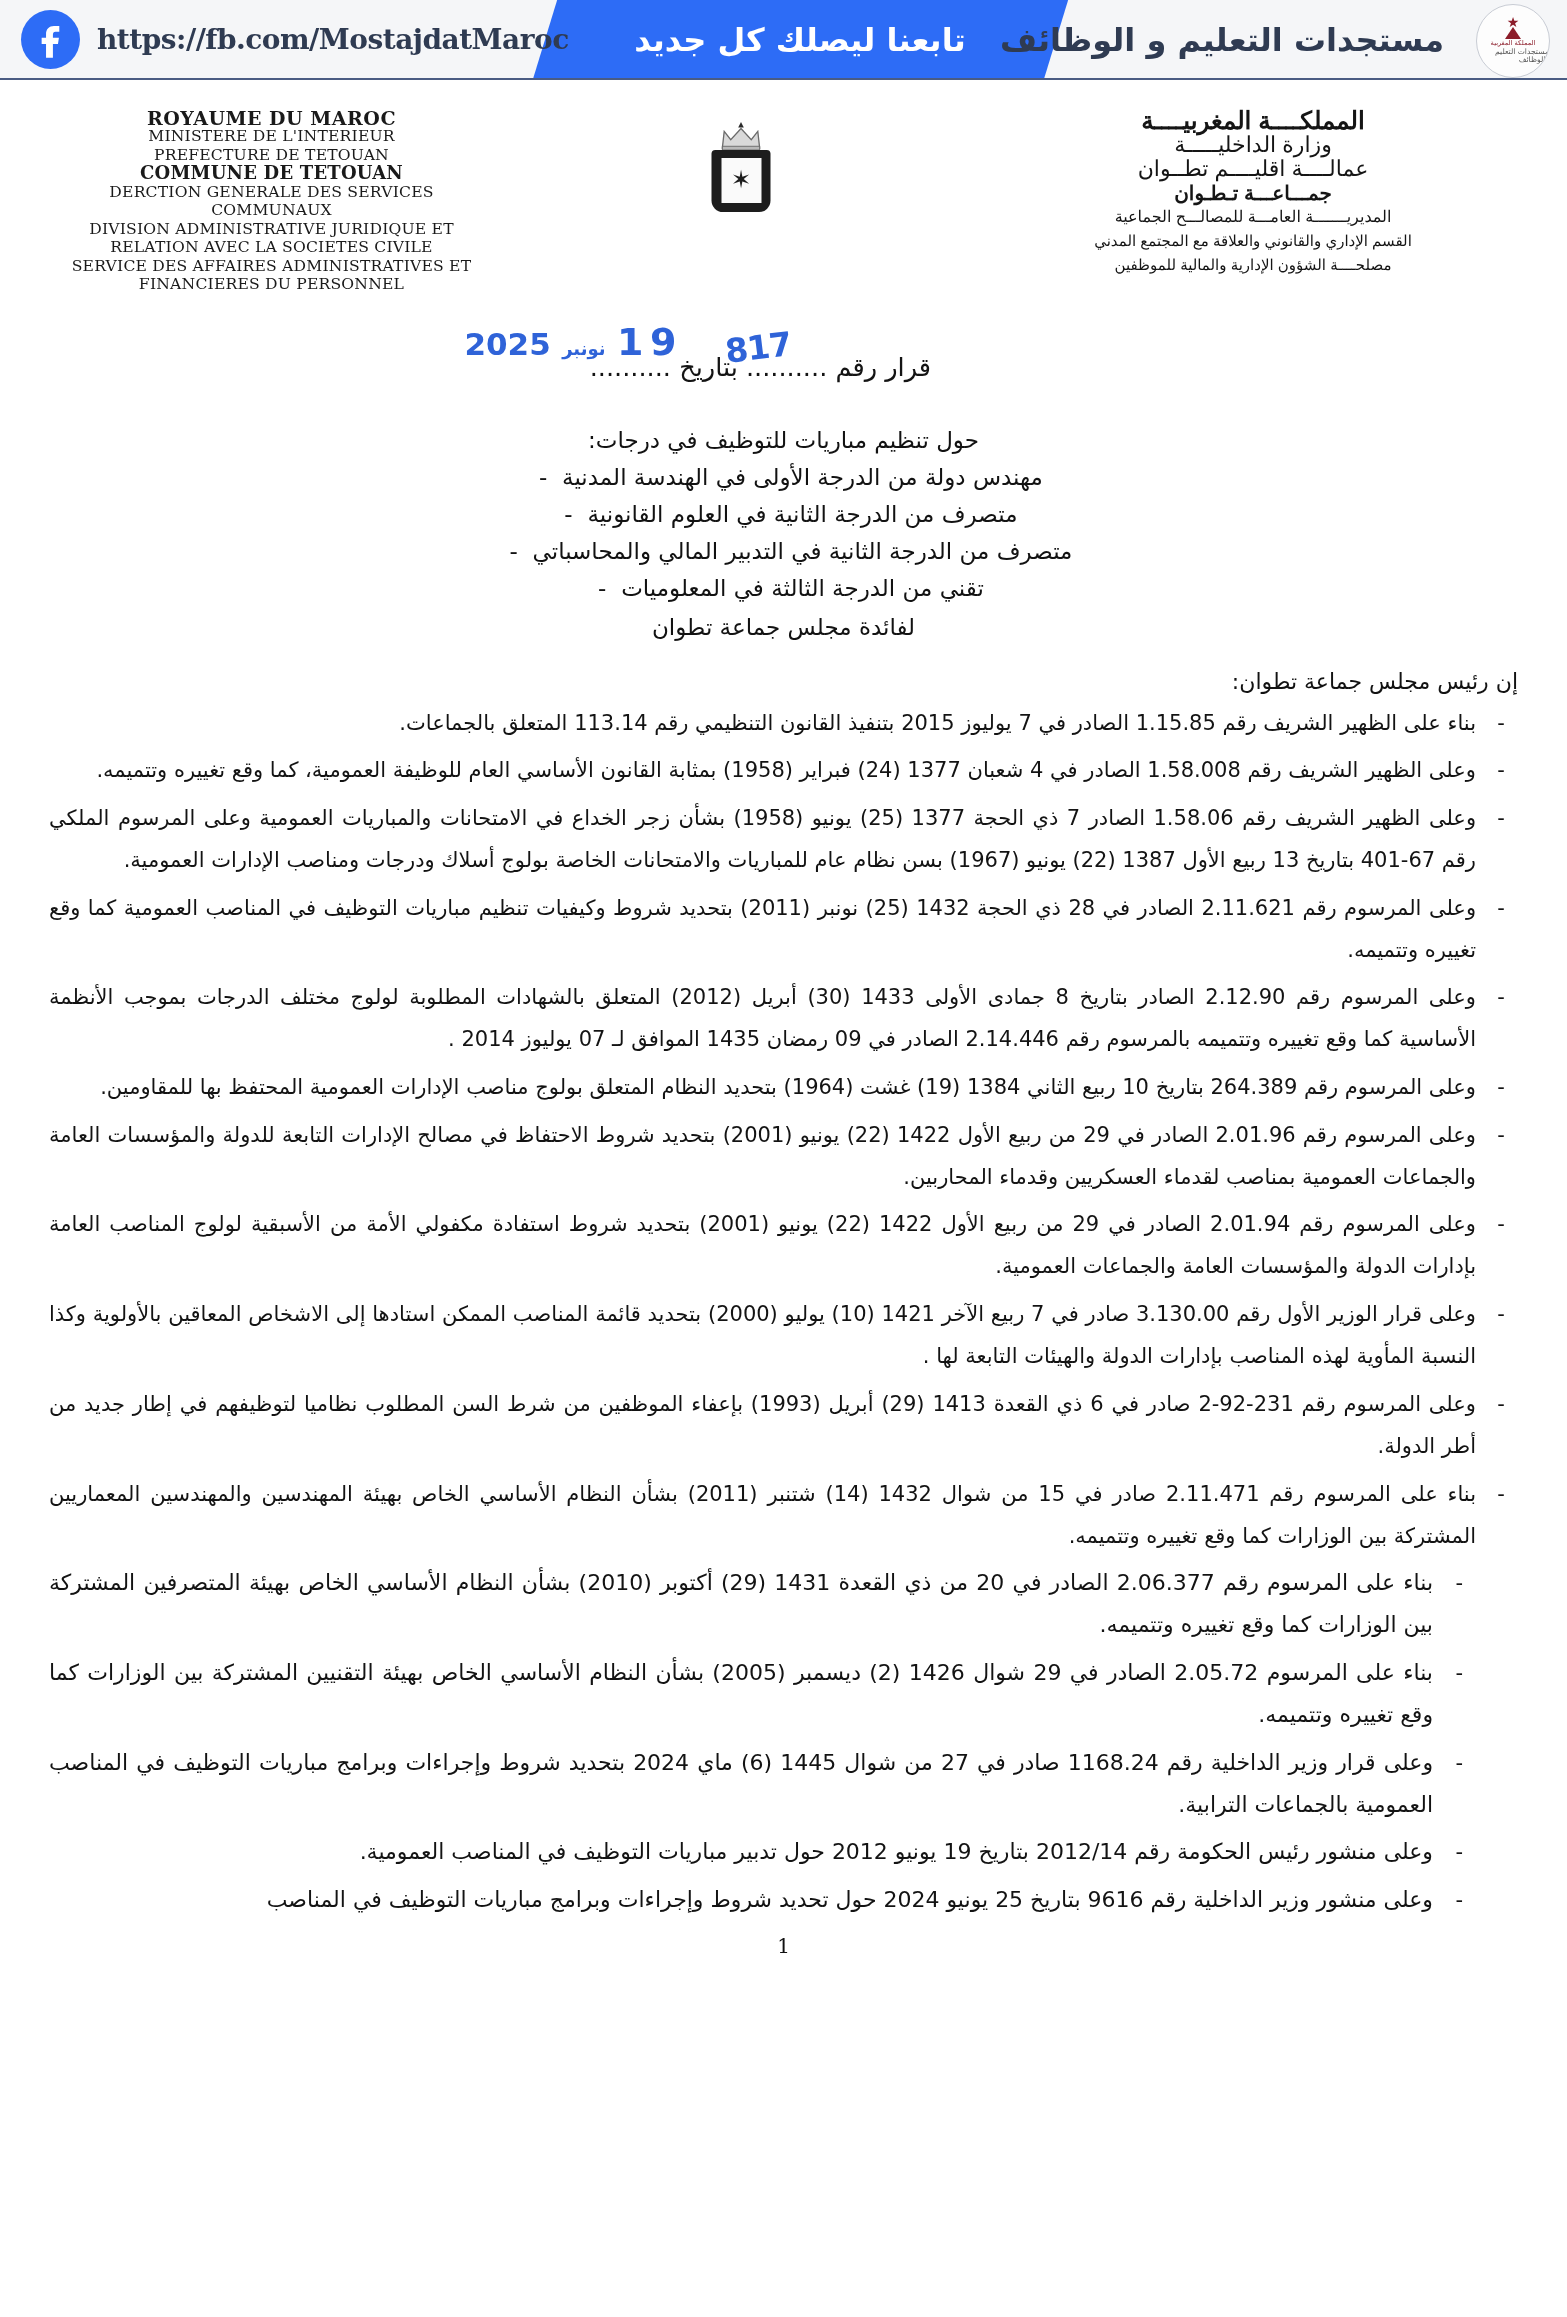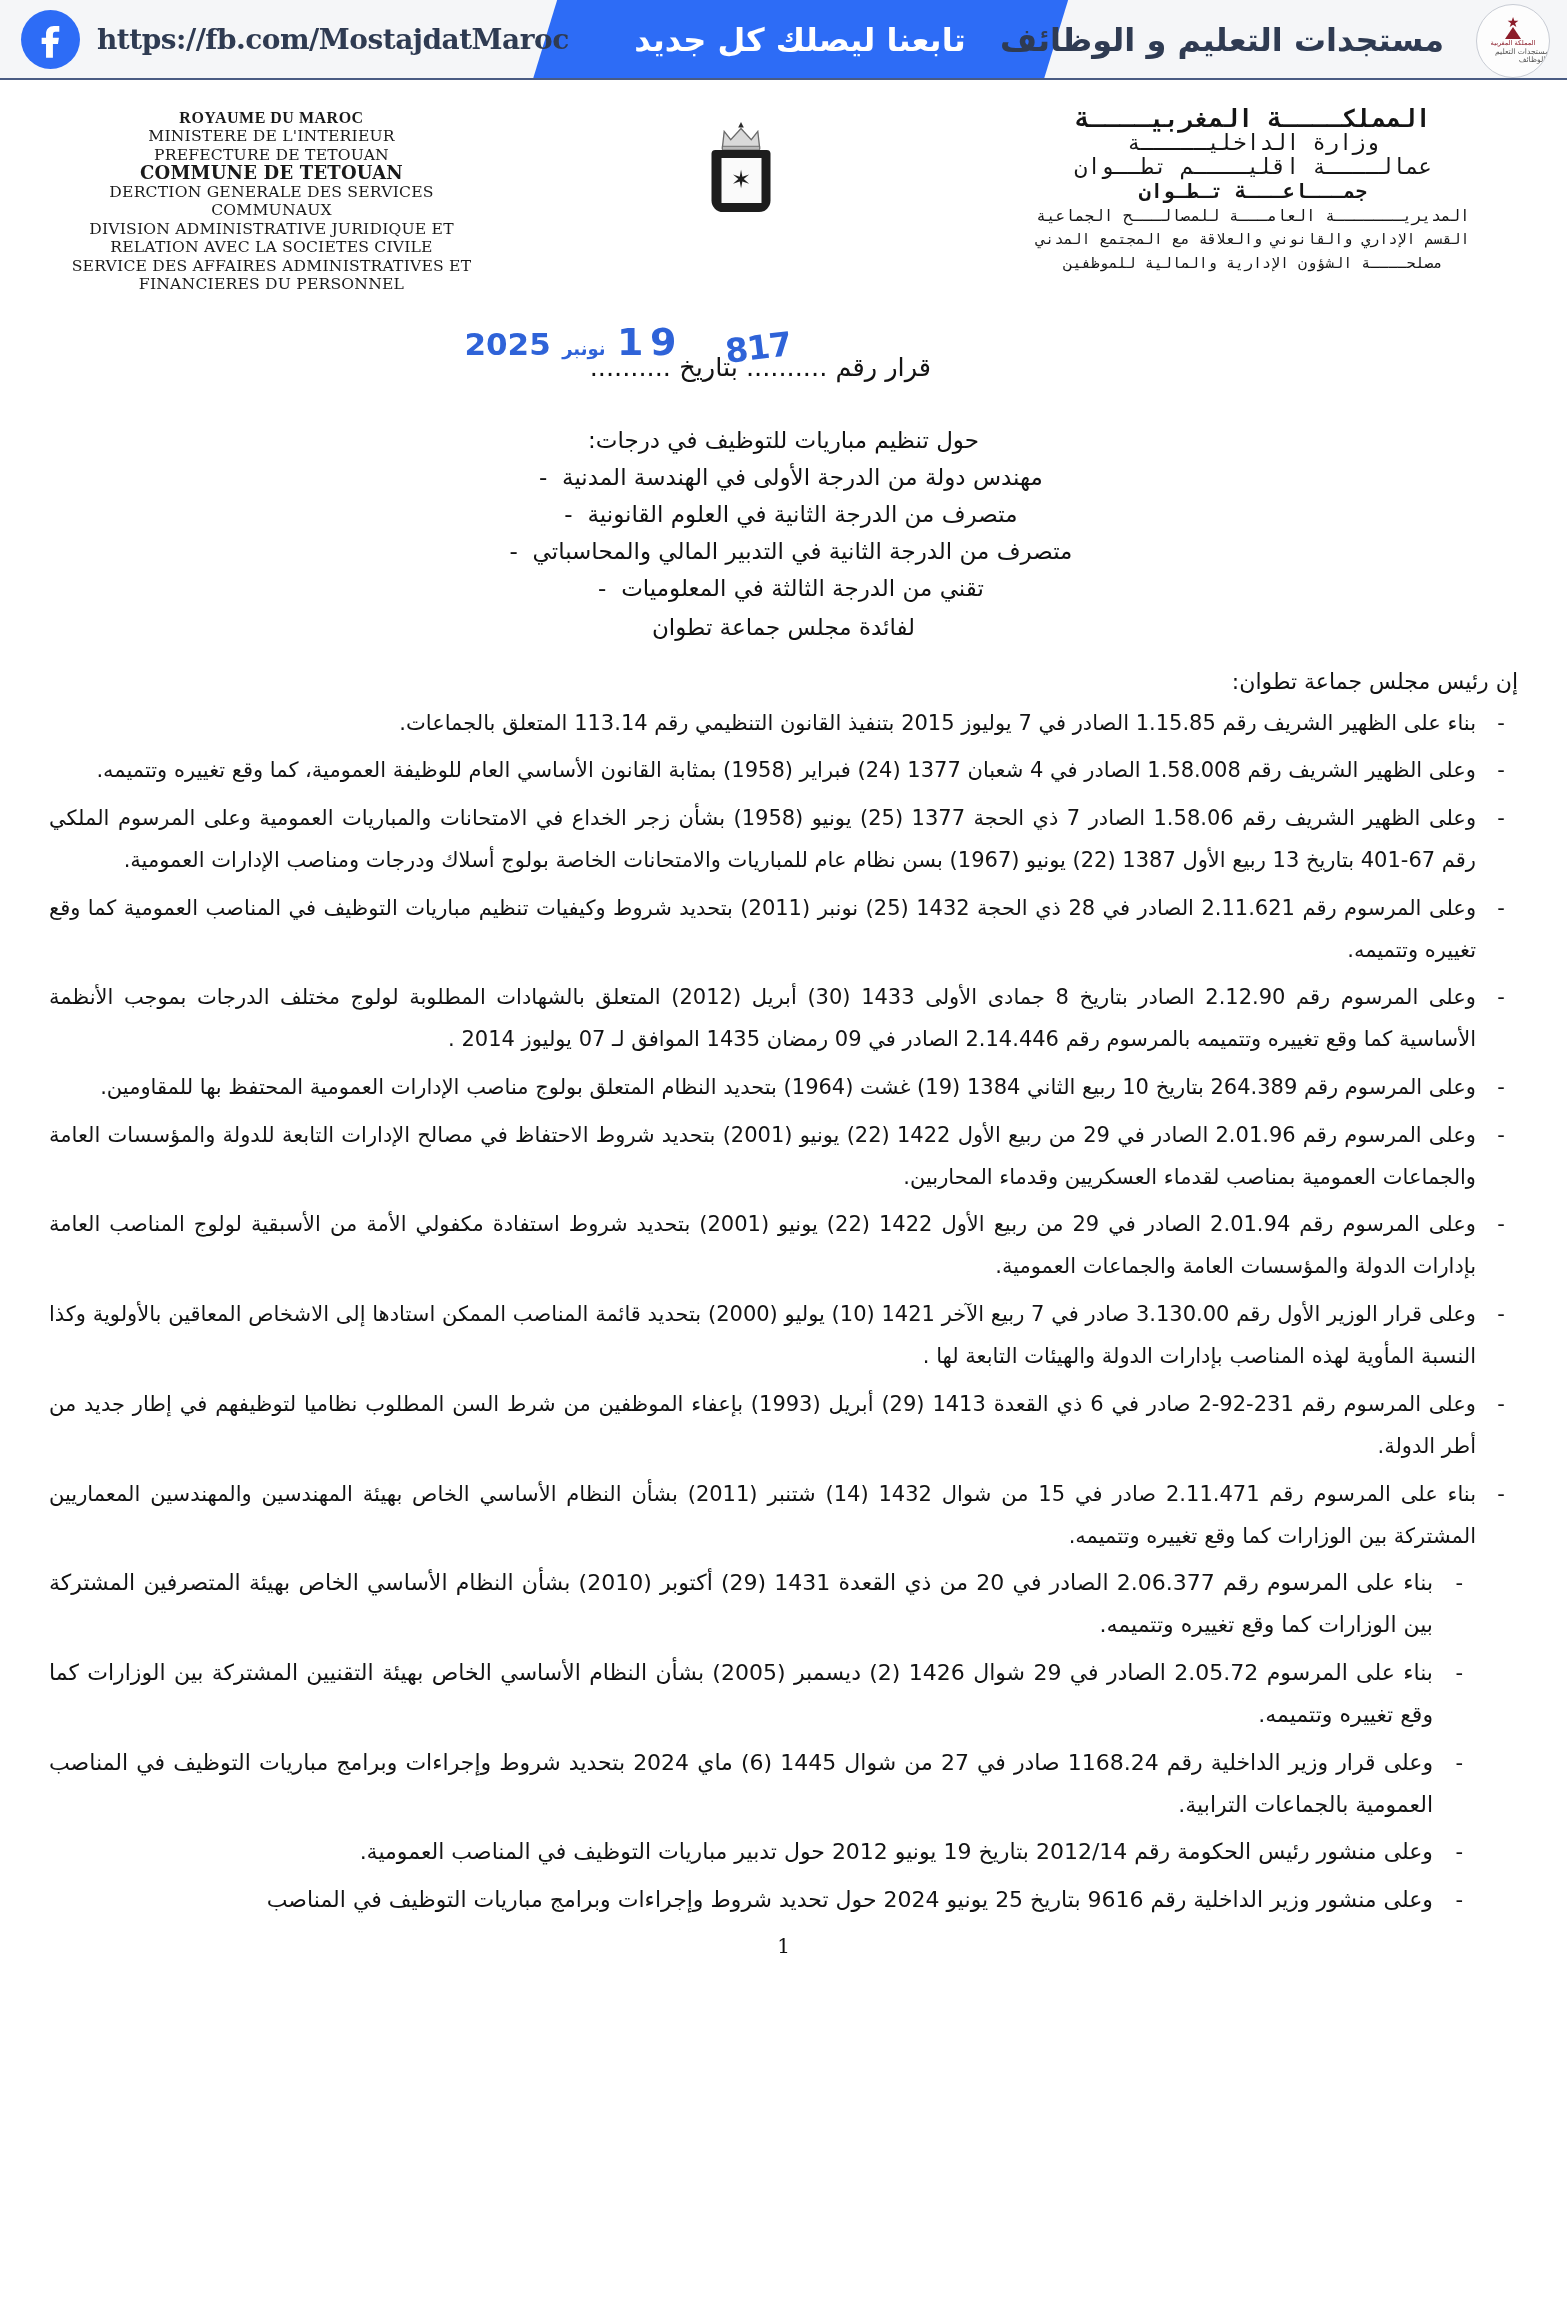--- a/index.html
+++ b/index.html
@@ -155,21 +155,21 @@
   }
   .lh-fr {
     width: 445px;
     text-align: center;
     font-family: "DejaVu Serif", "Liberation Serif", serif;
     font-size: 15.6px;
     line-height: 18.5px;
     color: #1a1a1a;
     letter-spacing: 0.2px;
   }
-  .lh-fr .big { font-size: 16px; font-weight: bold; letter-spacing: 0.5px; font-family: Liberation Serif, serif; }
+  .lh-fr .big { font-size: 19px; font-weight: bold; letter-spacing: 0.5px; }
   .lh-fr .bold { font-weight: bold; font-size: 18px; }
 
   .lh-emblem {
     width: 123px;
     display: flex;
     justify-content: center;
     padding-top: 13.2px;
   }
   .emblem {
     width: 81px;
@@ -203,21 +203,21 @@
   .emblem .star {
     color: #1d1d1d;
     font-size: 24.6px;
     line-height: 24.6px;
   }
 
   .lh-ar {
     width: 530px;
     text-align: center;
     direction: rtl;
-    font-family: Liberation Mono, monospace;
+    font-family: Liberation Sans, sans-serif;
     font-size: 15.6px;
     line-height: 24px;
     color: #151515;
   }
   .lh-ar .ar-big { font-size: 24.6px; font-weight: bold; letter-spacing: 0.9px; }
   .lh-ar .ar-mid { font-size: 22px; }
   .lh-ar .ar-bold { font-size: 20px; font-weight: bold; letter-spacing: 0.9px; }
   .lh-ar .ar-line { font-size: 16px; }
   .lh-ar .ar-small { font-size: 15px; }
 

